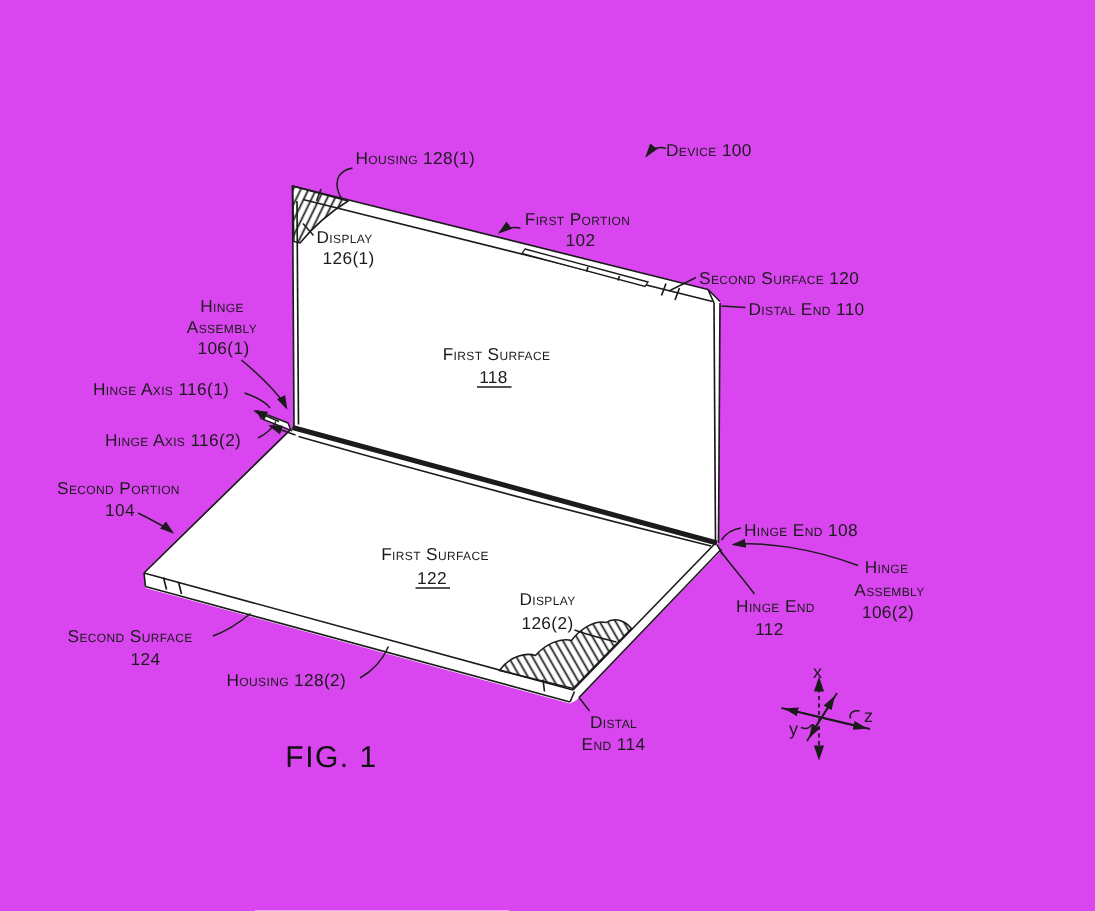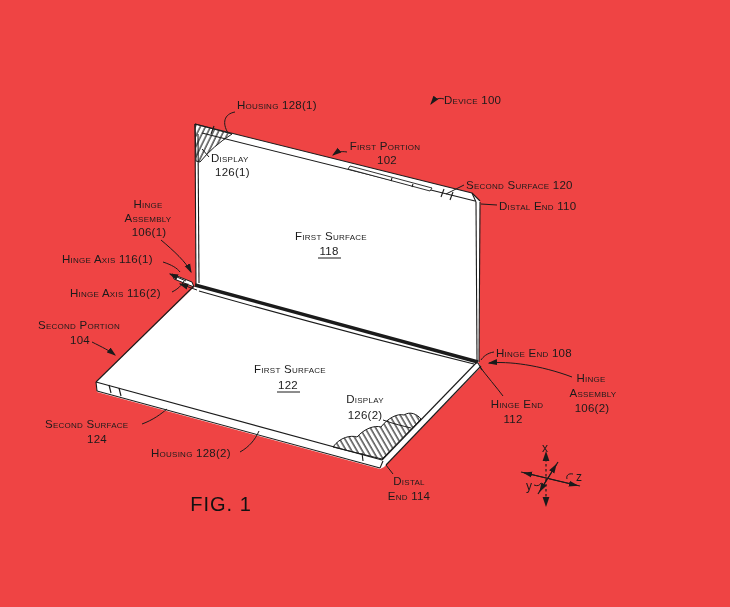--- a/index.html
+++ b/index.html
@@ -1,20 +1,20 @@
 <!DOCTYPE html>
 <html><head>
 <meta charset="utf-8">
 <style>
   html, body { margin: 0; padding: 0; background: #ffffff; }
   .stage {
     position: relative;
     width: 730px;
     height: 607px;
-    background: #ef4444;
+    background: #d946ef;
     overflow: hidden;
   }
   svg { display: block; }
   .lbl {
     font-family: "Liberation Sans", "DejaVu Sans", sans-serif;
     font-size: 11.5px;
     font-variant: small-caps;
     font-variant-caps: small-caps;
     letter-spacing: 0.25px;
     fill: #1b1b1b;

